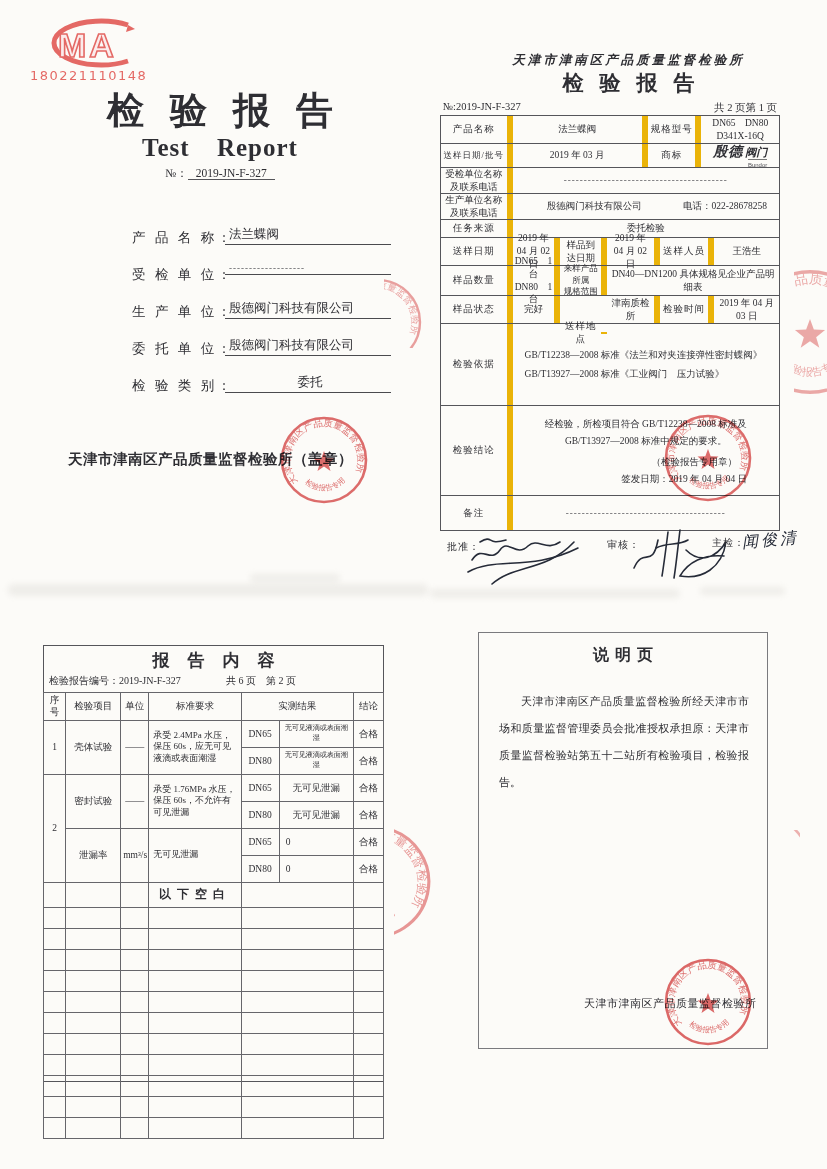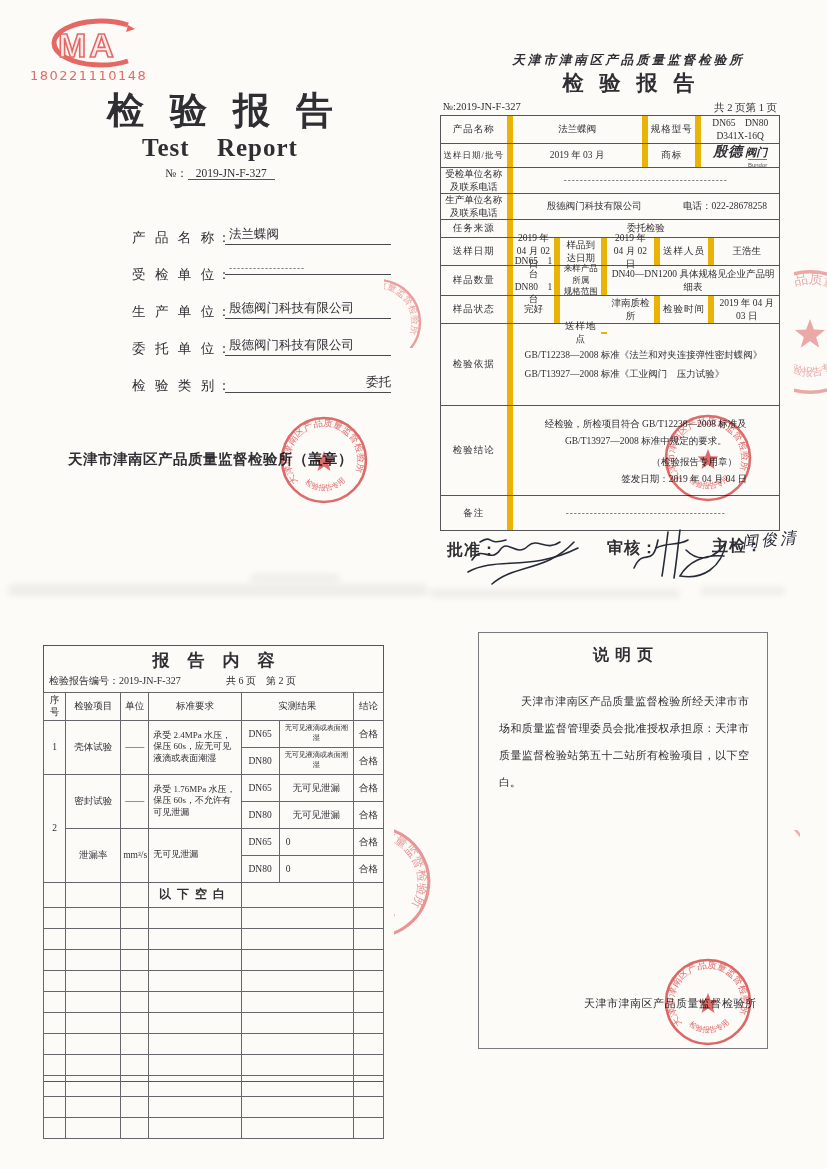--- a/index.html
+++ b/index.html
@@ -15,21 +15,21 @@
   .cma-num{position:absolute;color:#e0504c;font-family:"DejaVu Sans","Liberation Sans",sans-serif;
            font-size:13px;letter-spacing:1.5px;opacity:.85;}
   .cover-title{position:absolute;left:30px;width:380px;text-align:center;font-size:37px;font-weight:800;letter-spacing:26px;text-indent:26px;}
   .cover-title-en{position:absolute;left:30px;width:380px;text-align:center;font-size:25px;font-weight:700;word-spacing:20px;letter-spacing:1px;}
   .cover-no{position:absolute;left:30px;width:380px;text-align:center;font-size:11.5px;}
   .cover-no .uv{border-bottom:1px solid #55555a;padding:0 8px;}
   .field{position:absolute;left:96px;height:24px;margin-left:36px;}
   .flabel{font-size:13.5px;letter-spacing:3px;}
   .fval{position:absolute;left:93px;top:-2px;display:inline-block;width:162px;border-bottom:1px solid #4a4a4e;
         font-size:12.5px;padding:0 0 1px 4px;white-space:nowrap;}
-  .fval.ctr{text-align:right;}
+  .fval.ctr{text-align:center;}
   .cover-org{position:absolute;left:68px;top:450px;font-size:14.5px;font-weight:700;letter-spacing:.5px;}
   
   .p1-org{position:absolute;left:430px;top:52px;width:397px;text-align:center;font-size:12.5px;
           font-style:italic;letter-spacing:3px;font-weight:600;}
   .p1-title{position:absolute;left:430px;top:69px;width:397px;text-align:center;font-size:21px;
             font-weight:700;letter-spacing:16px;text-indent:16px;}
   .p1-noline{position:absolute;left:443px;top:101px;width:334px;display:flex;justify-content:space-between;font-size:10.5px;}
   .t1{position:absolute;left:440px;top:115px;width:340px;border:1px solid #55555a;box-sizing:border-box;background:transparent;}
   .tr{display:flex;border-bottom:1px solid #55555a;box-sizing:border-box;}
   .tr:last-child{border-bottom:none;}
@@ -39,21 +39,21 @@
   .td.left{align-items:flex-start;text-align:left;}
   .lbl{letter-spacing:1px;}
   .dashes{font-size:9px;letter-spacing:1px;color:#44444a;white-space:nowrap;overflow:hidden;}
   .brand{display:flex;flex-direction:column;align-items:center;}
   .brand .b1{font-style:italic;font-weight:900;font-size:14px;letter-spacing:1px;
              font-family:"Liberation Sans","DejaVu Sans",sans-serif;}
   .brand .b2{font-style:italic;font-weight:700;font-size:11px;margin-left:2px;
              font-family:"Liberation Sans","DejaVu Sans",sans-serif;}
   .brand .b3{font-size:6px;color:#55555a;align-self:flex-end;margin-top:-1px;border-top:1px solid #777;padding-top:1px;
              font-family:"Liberation Sans","DejaVu Sans",sans-serif;}
-  .sig-label{position:absolute;font-size:16px;letter-spacing:1px;font-weight:bold;}
+  .sig-label{position:absolute;font-size:10px;letter-spacing:1px;}
   .sig{position:absolute;}
   .sig path{fill:none;stroke:#262b38;stroke-width:1.6;stroke-linecap:round;}
   .chief-name{position:absolute;font-size:16px;font-style:italic;color:#262b38;letter-spacing:3px;transform:rotate(-5deg);}
   
   .p2-box{position:absolute;left:43px;top:645px;width:341px;height:437px;border:1px solid #55555a;box-sizing:border-box;}
   .p2-title{position:absolute;left:43px;top:649px;width:341px;text-align:center;font-size:17px;font-weight:700;
             letter-spacing:18px;text-indent:18px;}
   .p2-noline{position:absolute;left:43px;top:674px;width:341px;display:flex;justify-content:space-between;
              box-sizing:border-box;padding:0 88px 0 6px;font-size:10px;}
   .t2{position:absolute;left:43px;top:692px;width:341px;border-collapse:collapse;table-layout:fixed;}
@@ -444,21 +444,21 @@
     <circle cx="46" cy="46" r="42" fill="none" stroke="currentColor" stroke-width="2.4"></circle>
     <path id="arcTf3" d="M 20,67.9 A 34,34 0 1 1 72,67.9" fill="none"></path>
     <text fill="currentColor" font-size="9.5"><textPath href="#arcTf3">天津市津南区产品质量监督检验所</textPath></text>
     <path id="arcBf3" d="M 27,69 A 28,28 0 0 0 65,69" fill="none"></path>
     <text fill="currentColor" font-size="7.5"><textPath href="#arcBf3">检验报告专用章</textPath></text>
   </svg>
 </div>
 
 <div class="p3-box"></div>
 <div class="p3-title">说明页</div>
-<div class="p3-body">天津市津南区产品质量监督检验所经天津市市场和质量监督管理委员会批准授权承担原：天津市质量监督检验站第五十二站所有检验项目，以下空白。</div>
+<div class="p3-body">天津市津南区产品质量监督检验所经天津市市场和质量监督管理委员会批准授权承担原：天津市质量监督检验站第五十二站所有检验项目，检验报告。</div>
 <div class="p3-org">天津市津南区产品质量监督检验所</div>
 
 <svg class="stamp abs" style="left:662px;top:956px;opacity:.8;" width="92" height="92" viewBox="0 0 92 92">
   <circle cx="46" cy="46" r="42" fill="none" stroke="currentColor" stroke-width="2.6"></circle>
   <path id="arcTc" d="M 20,67.9 A 34,34 0 1 1 72,67.9" fill="none"></path>
   <text fill="currentColor" font-size="9.5"><textPath href="#arcTc">天津市津南区产品质量监督检验所</textPath></text>
   <polygon fill="currentColor" points="46,37 48.7,44.3 56.5,44.6 50.3,49.6 52.5,56.9 46,52.4 39.5,56.9 41.7,49.6 35.5,44.6 43.3,44.3"></polygon>
   <path id="arcBc" d="M 27,69 A 28,28 0 0 0 65,69" fill="none"></path>
   <text fill="currentColor" font-size="7.5"><textPath href="#arcBc">检验报告专用章</textPath></text>
 </svg>

